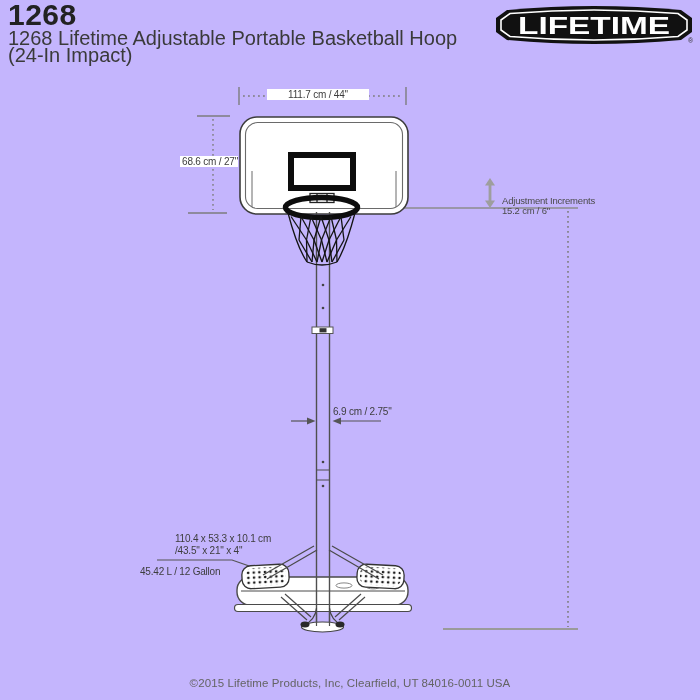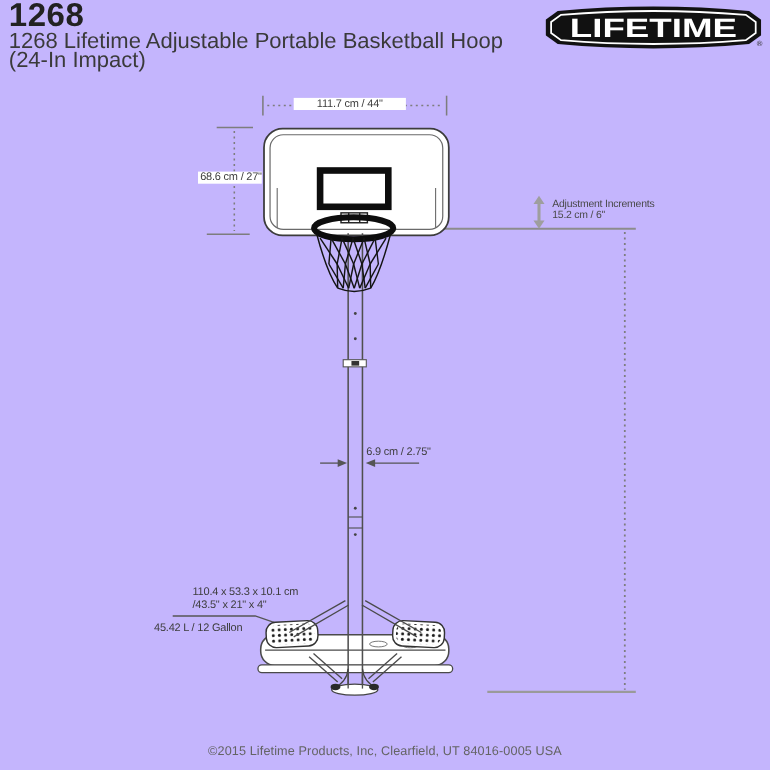--- a/index.html
+++ b/index.html
@@ -185,30 +185,30 @@
       <path d="M 288,213 Q 297,247 307,262"></path>
       <path d="M 355,213 Q 346,247 337,262"></path>
       <path d="M 307,262 Q 322,268 337,262"></path>
     </g>
   </svg>
 
   <div class="dim center" style="left:267px; top:89px; width:102px;">111.7 cm / 44"</div>
 
   <div class="dim right" style="left:180px; top:156px; width:58px;">68.6 cm / 27"</div>
 
-  <div class="dim adj-label" style="left:502px; top:181px; color:#4a4a4a;">
+  <div class="dim adj-label" style="left:502px; top:196px; color:#4a4a4a;">
     <div>Adjustment Increments</div>
     <div>15.2 cm / 6"</div>
   </div>
 
   <div class="dim" style="left:333px; top:406px; background:transparent;">6.9 cm / 2.75"</div>
 
 
   <div class="dim dim-2line" style="left:175px; top:533px; background:transparent;">
     <div>110.4 x 53.3 x 10.1 cm</div>
     <div>/43.5" x 21" x 4"</div>
   </div>
 
   <div class="dim" style="left:140px; top:566px; background:transparent;">45.42 L / 12 Gallon</div>
 
-  <div class="footer">©2015 Lifetime Products, Inc, Clearfield, UT 84016-0005 USA</div>
+  <div class="footer">©2015 Lifetime Products, Inc, Clearfield, UT 84016-0011 USA</div>
 
 </div>
 
 </body></html>

